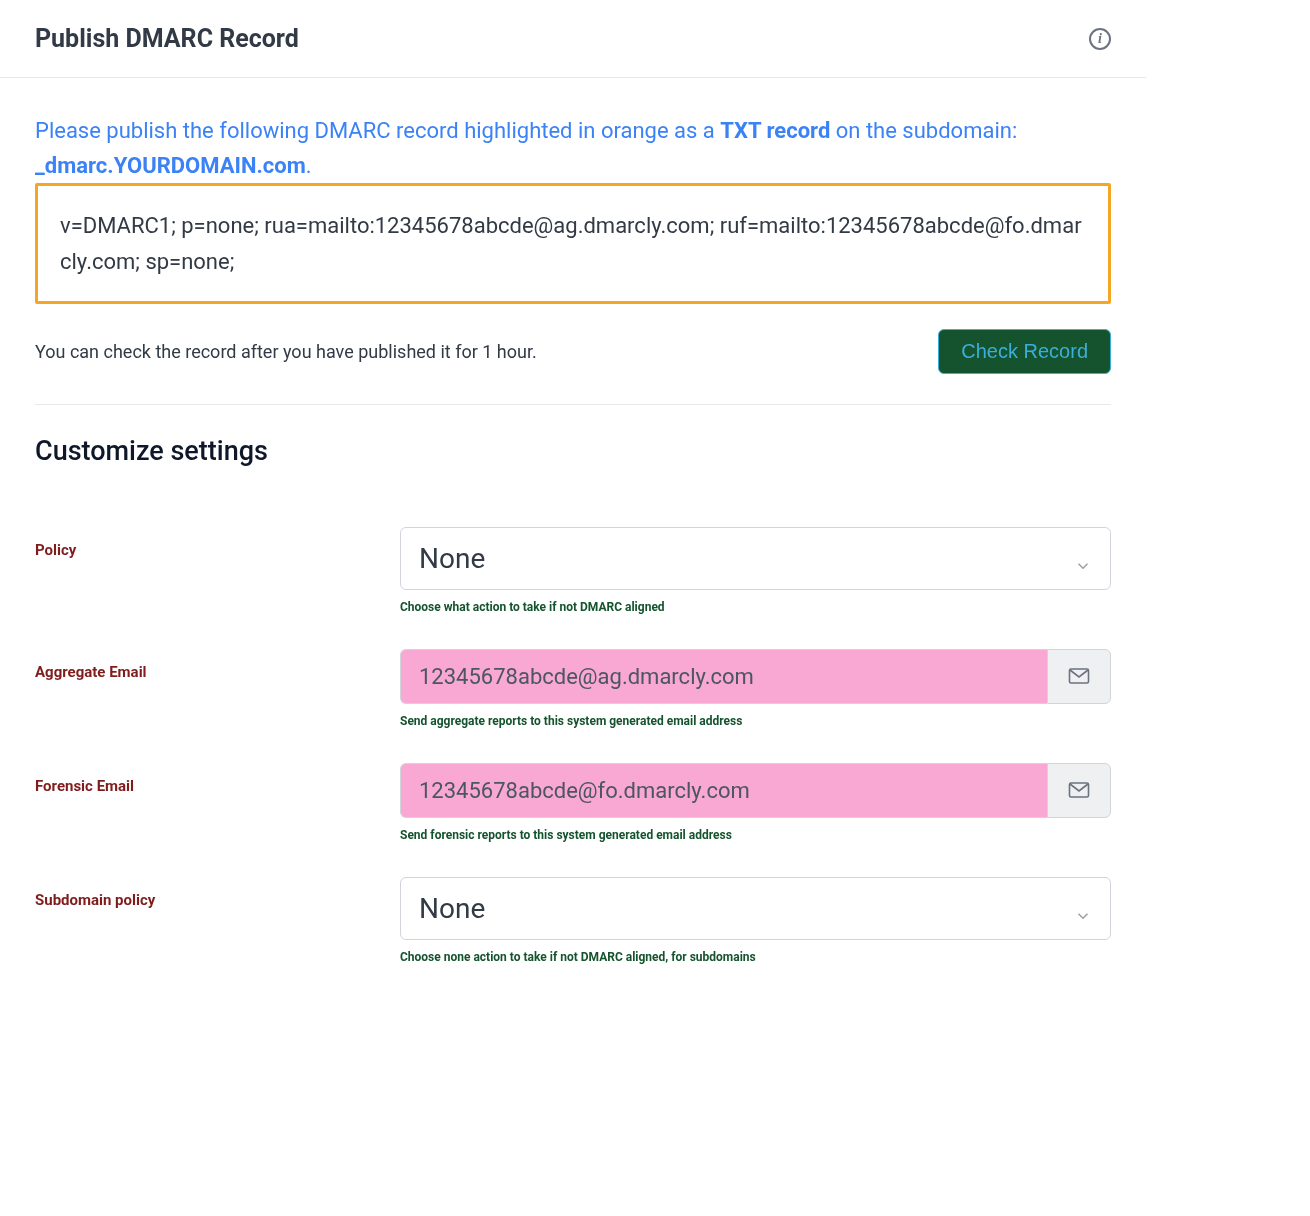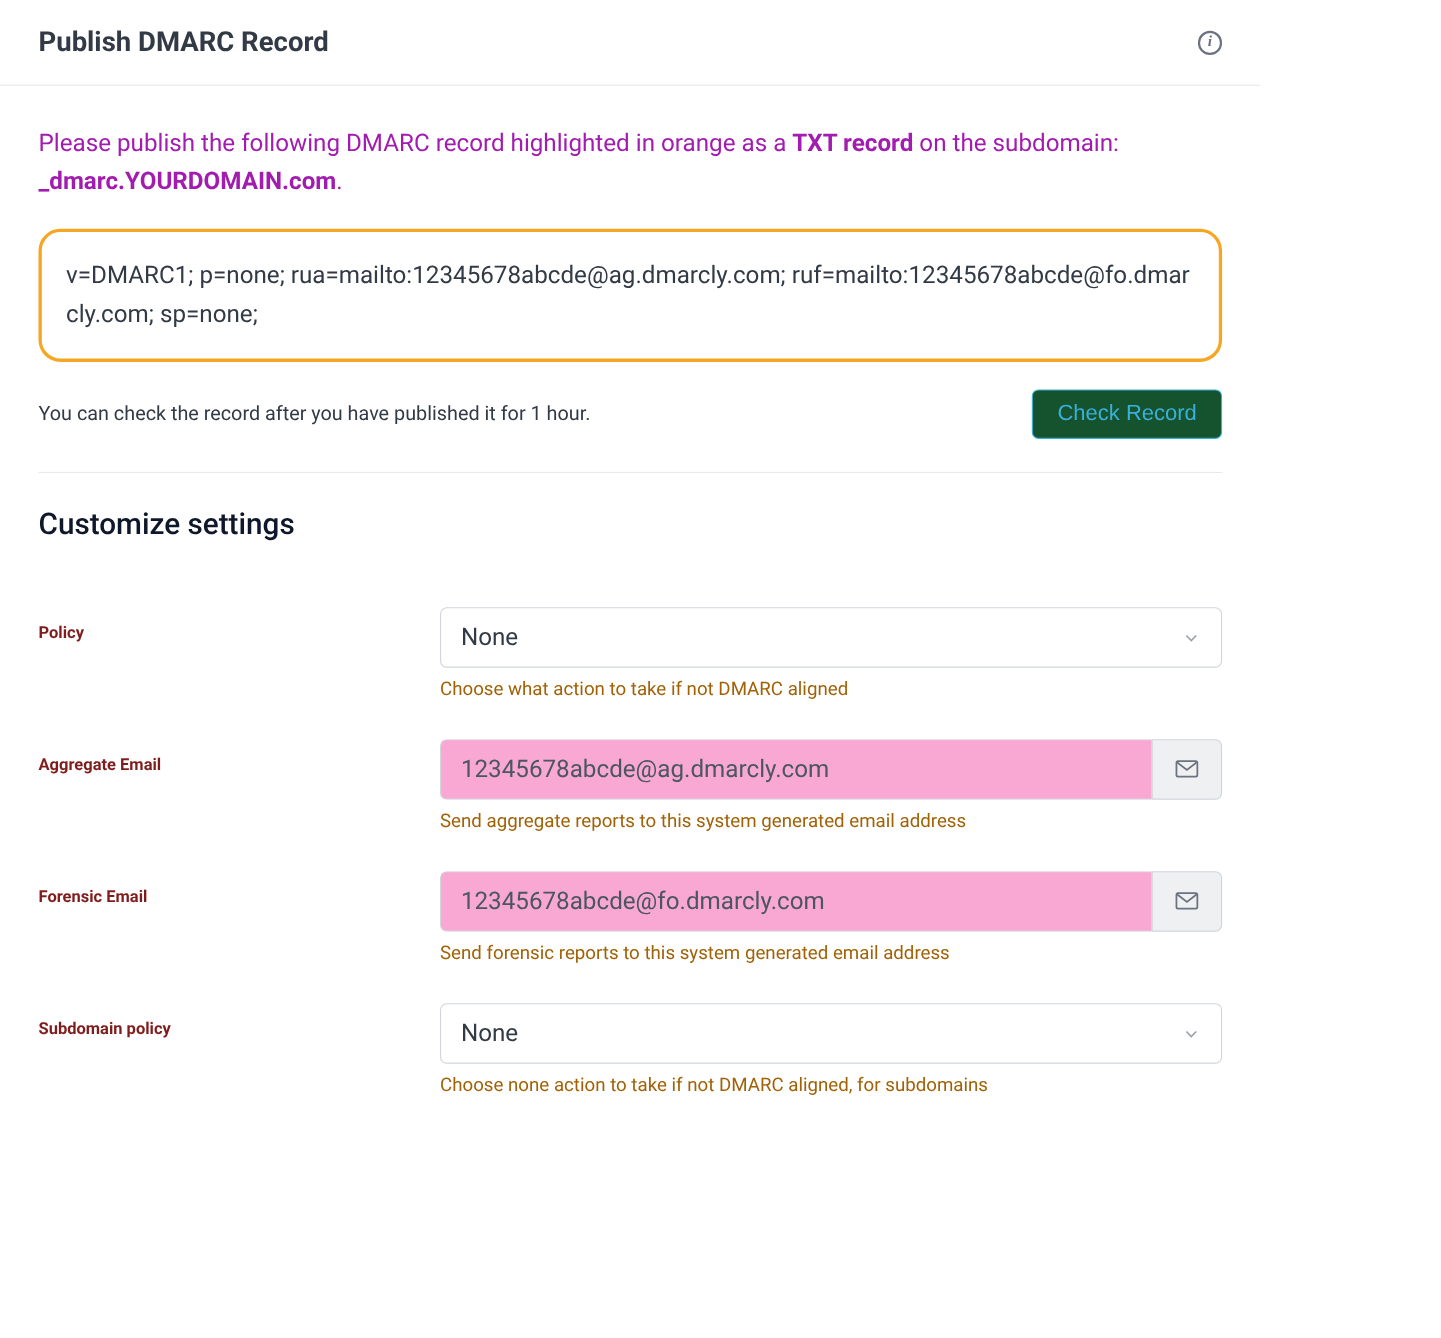--- a/index.html
+++ b/index.html
@@ -40,29 +40,28 @@
       font-size: 14px;
       font-weight: 700;
       cursor: pointer;
     }
     .content {
       padding: 35px;
     }
     .instruction {
       font-size: 22px;
       line-height: 1.6;
-      color: #a21caf;
-      margin-bottom: 25px;
+      color: #3b82f6;
     }
     .instruction strong {
       font-weight: 700;
     }
     .record-box {
       border: 3px solid #f5a623;
-      border-radius: 20px;
+      border-radius: 2px;
       padding: 22px;
       font-size: 22px;
       line-height: 1.6;
       color: #323a46;
       word-break: break-all;
       margin-bottom: 25px;
     }
     .check-row {
       display: flex;
       justify-content: space-between;
@@ -111,40 +110,41 @@
     }
     .select-box {
       position: relative;
       width: 100%;
     }
     .select-input {
       width: 100%;
       border: 1px solid #d1d5db;
       border-radius: 6px;
       padding: 14px 18px;
-      font-size: 22px;
+      font-size: 28px;
       color: #323a46;
       background: #fff;
       cursor: pointer;
       display: flex;
       justify-content: space-between;
       align-items: center;
     }
     .chevron-icon {
       width: 18px;
       height: 18px;
     }
     .chevron-icon svg {
       width: 100%;
       height: 100%;
     }
     .help-text {
-      font-size: 17px;
-      color: #a16207;
+      font-size: 12px;
+      color: #14532d;
       margin-top: 10px;
+      font-weight: bold;
     }
     .input-group {
       display: flex;
       width: 100%;
     }
     .text-input {
       flex: 1;
       border: 1px solid #d1d5db;
       border-right: none;
       border-radius: 6px 0 0 6px;

